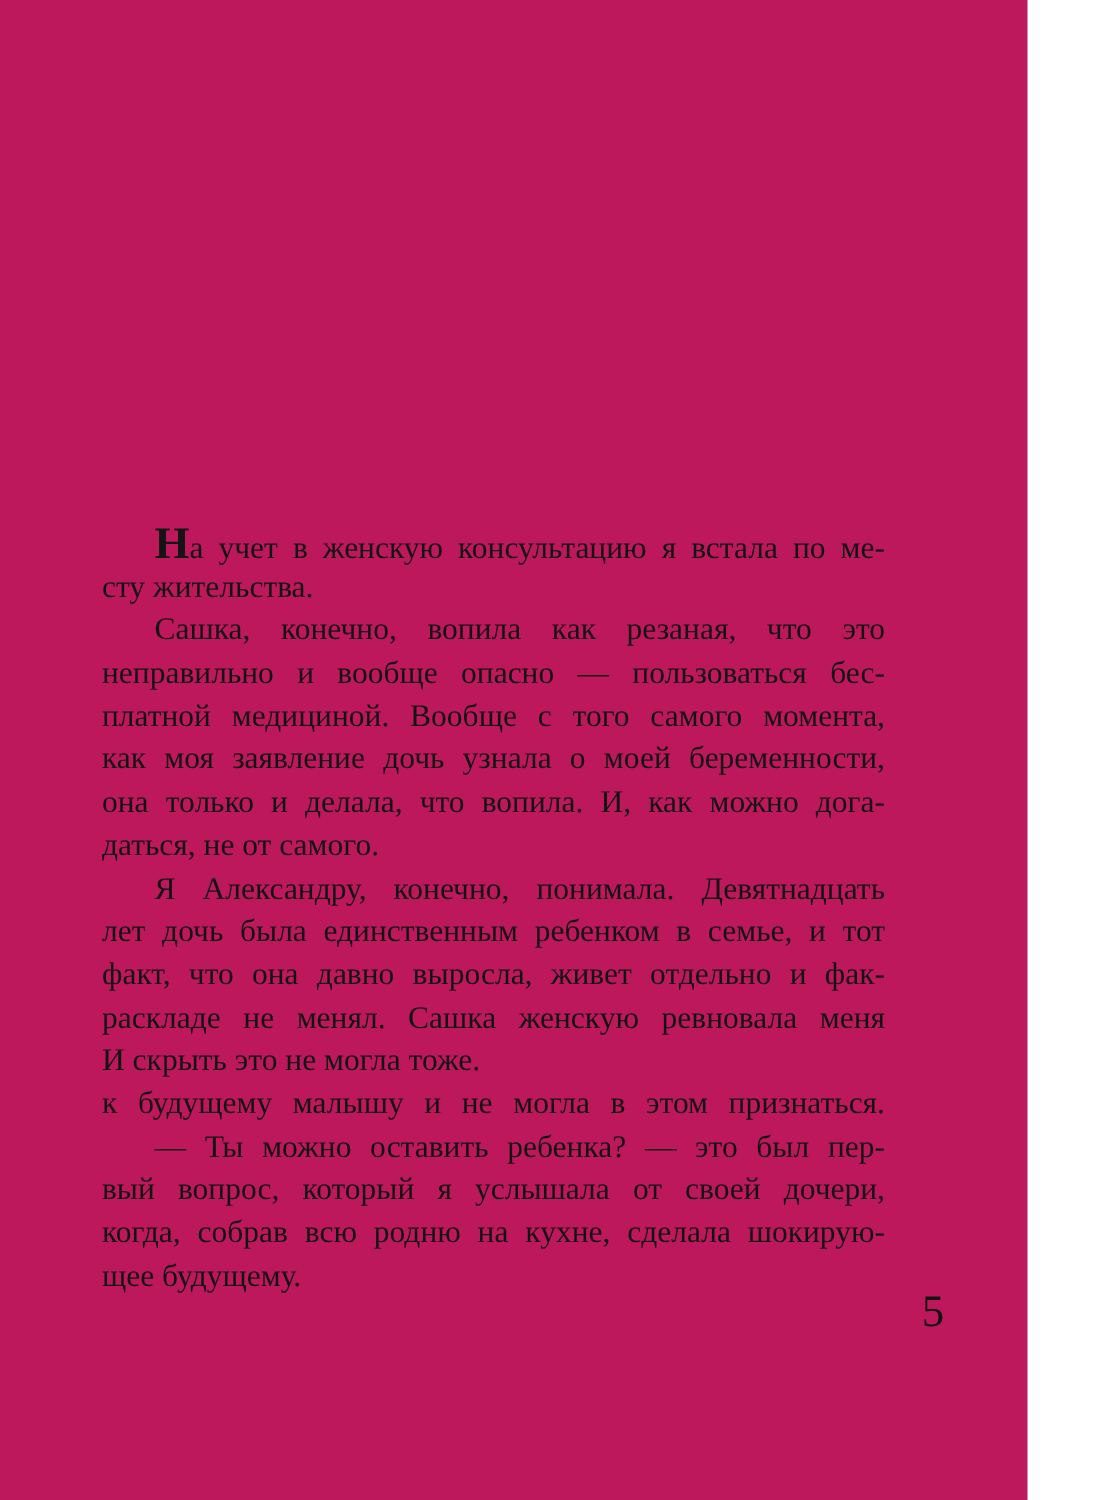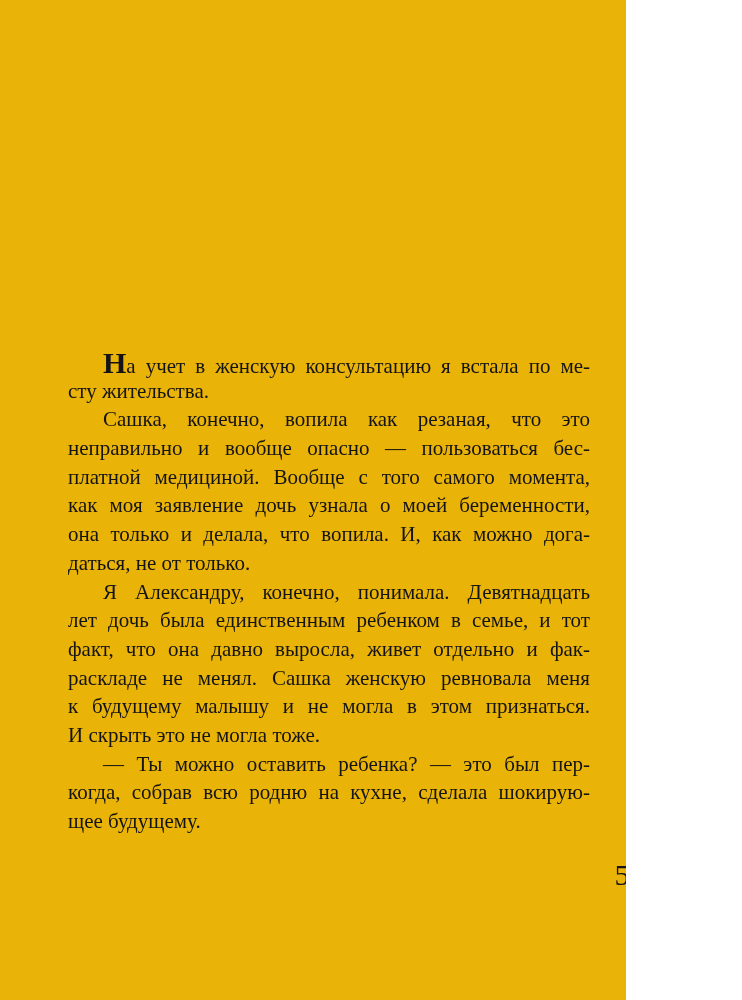--- a/index.html
+++ b/index.html
@@ -2,23 +2,23 @@
 <html><head>
 <meta charset="utf-8">
 <style>
   html, body {
     margin: 0;
     padding: 0;
     background: #ffffff;
   }
   .page {
     position: relative;
-    width: 626px;
+    width: 685px;
     height: 1000px;
-    background: #eab308;
+    background: #be185d;
     overflow: hidden;
     font-family: "Liberation Serif", serif;
     color: #141414;
   }
   .text-block {
     position: absolute;
     left: 68px;
     top: 348px;
     width: 522px;
     font-size: 21px;
@@ -56,25 +56,26 @@
 
 <div class="page">
   <div class="text-block">
       <div class="line first"><span class="drop-cap">Н</span>а учет в женскую консультацию я встала по ме-</div>
       <div class="line para-end">сту жительства.</div>
       <div class="line first">Сашка, конечно, вопила как резаная, что это</div>
       <div class="line">неправильно и вообще опасно — пользоваться бес-</div>
       <div class="line">платной медициной. Вообще с того самого момента,</div>
       <div class="line">как моя заявление дочь узнала о моей беременности,</div>
       <div class="line">она только и делала, что вопила. И, как можно дога-</div>
-      <div class="line para-end">даться, не от только.</div>
+      <div class="line para-end">даться, не от самого.</div>
       <div class="line first">Я Александру, конечно, понимала. Девятнадцать</div>
       <div class="line">лет дочь была единственным ребенком в семье, и тот</div>
       <div class="line">факт, что она давно выросла, живет отдельно и фак-</div>
       <div class="line">раскладе не менял. Сашка женскую ревновала меня</div>
+      <div class="line para-end">И скрыть это не могла тоже.</div>
       <div class="line">к будущему малышу и не могла в этом признаться.</div>
-      <div class="line para-end">И скрыть это не могла тоже.</div>
       <div class="line first">— Ты можно оставить ребенка? — это был пер-</div>
+      <div class="line">вый вопрос, который я услышала от своей дочери,</div>
       <div class="line">когда, собрав всю родню на кухне, сделала шокирую-</div>
       <div class="line para-end">щее будущему.</div>
     </div>
   <div class="page-number">5</div>
 </div>
 
 </body></html>

